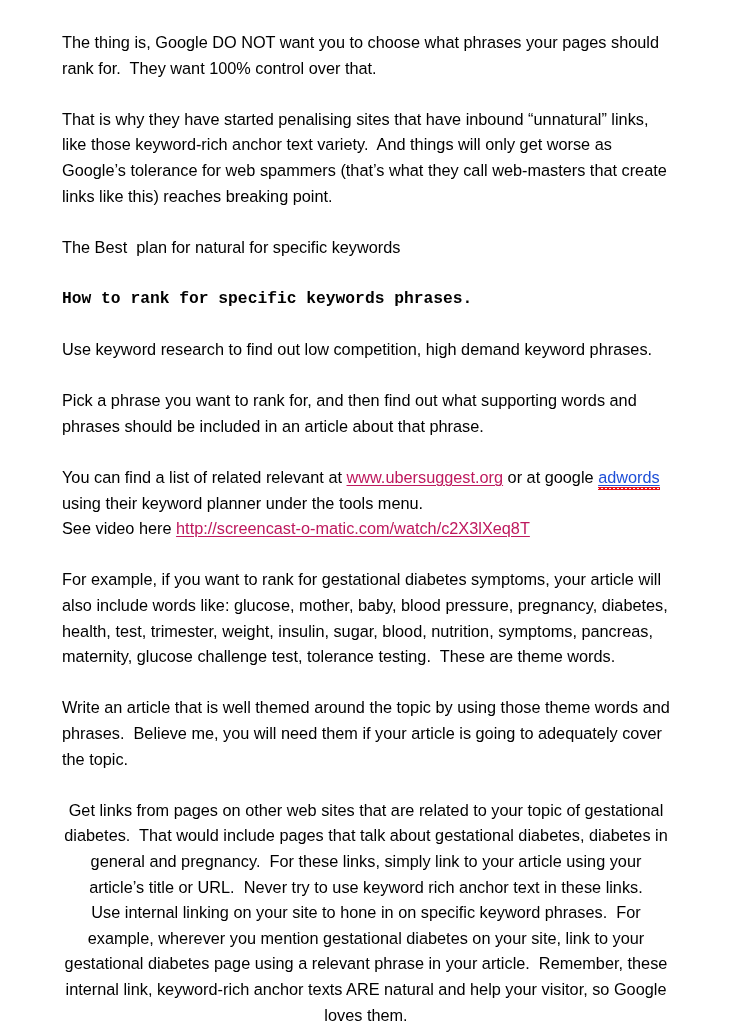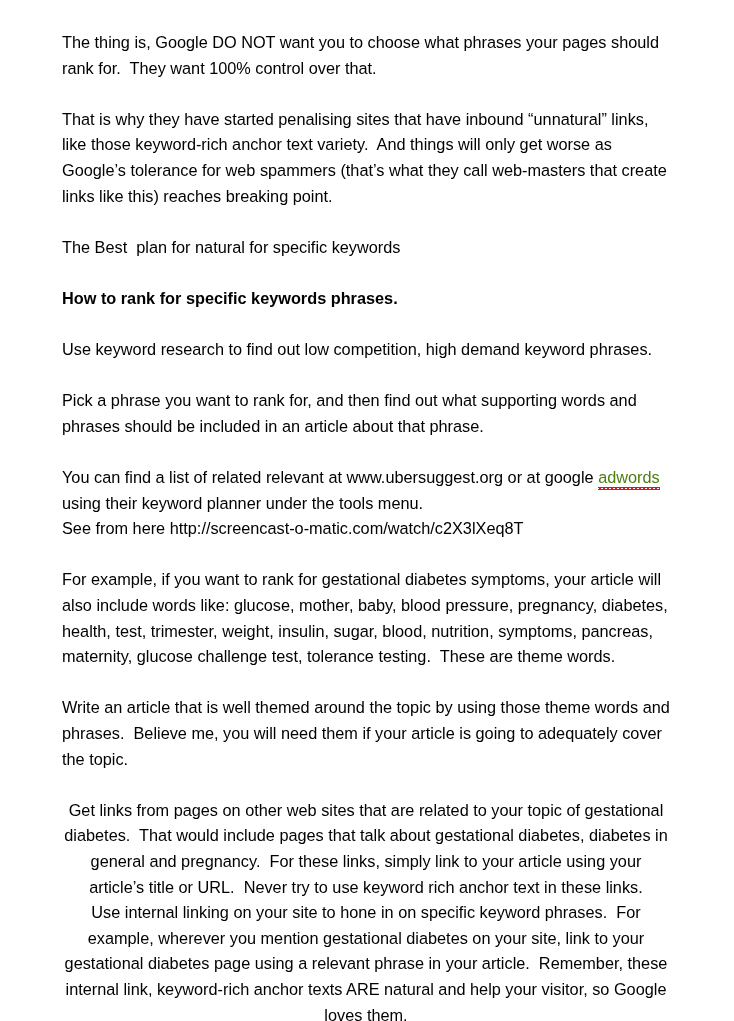--- a/index.html
+++ b/index.html
@@ -34,32 +34,35 @@
     margin: 0 0 25.6px 0;
     padding: 0;
     white-space: pre-wrap;
   }
   p.para.tight {
     margin-bottom: 0;
     text-align: center;
   }
   p.para.bold {
     font-weight: bold;
+    font-family: Liberation Mono, monospace;
   }
   .link-underline {
+    text-decoration: underline;
     text-decoration-thickness: 1px;
     text-underline-offset: 1.5px;
-    color: #000000;
+    color: #be185d;
   }
   
   .misspelled {
     position: relative;
+    text-decoration: underline;
     text-decoration-thickness: 1px;
     text-underline-offset: 1.5px;
-    color: #4d7c0f;
+    color: #1d4ed8;
   }
   .misspelled::after {
     content: "";
     position: absolute;
     left: 0;
     right: 0;
     bottom: -4px;
     height: 3px;
     background-image:
       linear-gradient(45deg, transparent 42%, #e8101a 42%, #e8101a 58%, transparent 58%),
@@ -80,21 +83,21 @@
     <p class="para">That is why they have started penalising sites that have inbound “unnatural” links, like those keyword-rich anchor text variety.  And things will only get worse as Google’s tolerance for web spammers (that’s what they call web-masters that create links like this) reaches breaking point.</p>
 
     <p class="para">The Best  plan for natural for specific keywords</p>
 
     <p class="para bold">How to rank for specific keywords phrases.</p>
 
     <p class="para">Use keyword research to find out low competition, high demand keyword phrases.</p>
 
     <p class="para">Pick a phrase you want to rank for, and then find out what supporting words and phrases should be included in an article about that phrase.</p>
 
-    <p class="para"><span>You can find a list of related relevant at </span><span class="link-underline">www.ubersuggest.org</span><span> or at google </span><span class="misspelled">adwords</span><span> using their keyword planner under the tools menu.</span><br><span>See from here </span><span class="link-underline">http://screencast-o-matic.com/watch/c2X3lXeq8T</span></p>
+    <p class="para"><span>You can find a list of related relevant at </span><span class="link-underline">www.ubersuggest.org</span><span> or at google </span><span class="misspelled">adwords</span><span> using their keyword planner under the tools menu.</span><br><span>See video here </span><span class="link-underline">http://screencast-o-matic.com/watch/c2X3lXeq8T</span></p>
 
     <p class="para">For example, if you want to rank for gestational diabetes symptoms, your article will also include words like: glucose, mother, baby, blood pressure, pregnancy, diabetes, health, test, trimester, weight, insulin, sugar, blood, nutrition, symptoms, pancreas, maternity, glucose challenge test, tolerance testing.  These are theme words.</p>
 
     <p class="para">Write an article that is well themed around the topic by using those theme words and phrases.  Believe me, you will need them if your article is going to adequately cover the topic.</p>
 
     <p class="para tight">Get links from pages on other web sites that are related to your topic of gestational diabetes.  That would include pages that talk about gestational diabetes, diabetes in general and pregnancy.  For these links, simply link to your article using your article’s title or URL.  Never try to use keyword rich anchor text in these links.</p>
 
     <p class="para tight">Use internal linking on your site to hone in on specific keyword phrases.  For example, wherever you mention gestational diabetes on your site, link to your gestational diabetes page using a relevant phrase in your article.  Remember, these internal link, keyword-rich anchor texts ARE natural and help your visitor, so Google loves them.</p>
 
   </div>

